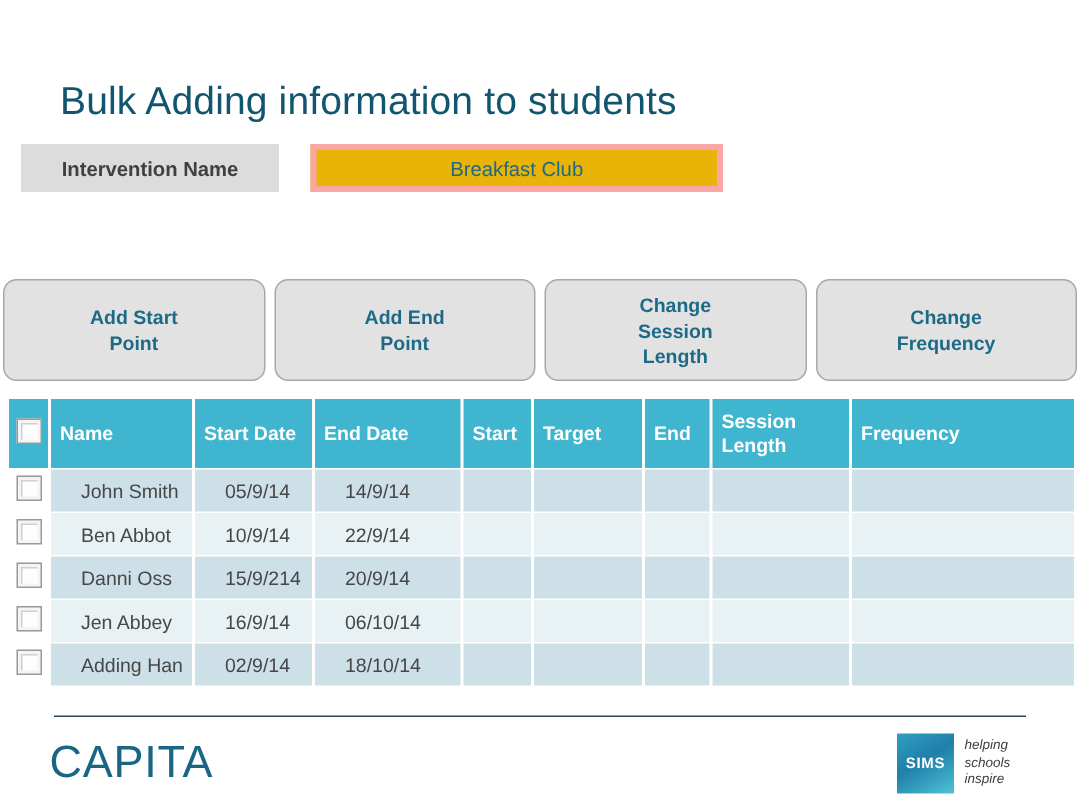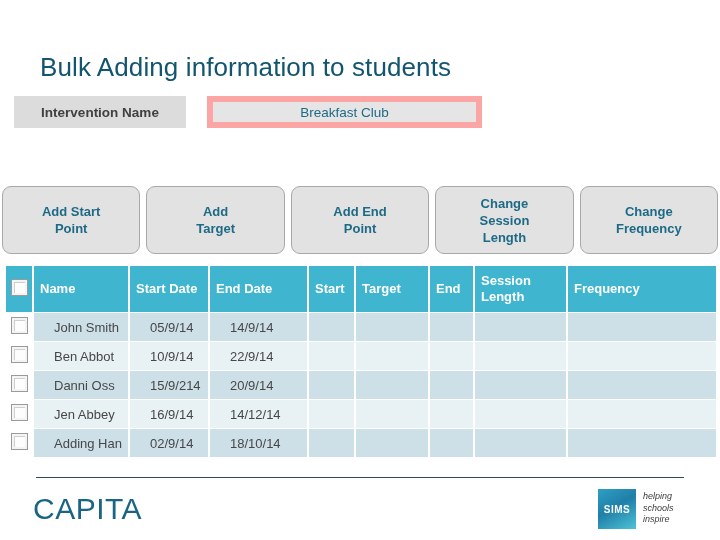--- a/index.html
+++ b/index.html
@@ -46,22 +46,22 @@
     font-weight: bold;
     display: flex;
     align-items: center;
     justify-content: center;
     box-sizing: border-box;
   }
   #intervention-gap { width: 21px; }
   #intervention-value {
     width: 275px;
     height: 32px;
-    background: #e5e5e5;
-    border: 6px solid #fca5a5;
+    background: #eab308;
+    border: 4px solid #fca5a5;
     color: #1d6a86;
     font-size: 13.5px;
     display: flex;
     align-items: center;
     justify-content: center;
     box-sizing: border-box;
   }
 
   
   #action-bar {
@@ -232,22 +232,20 @@
 
 <div id="intervention-row">
   <div id="intervention-label">Intervention Name</div>
   <div id="intervention-gap"></div>
   <div id="intervention-value">Breakfast Club</div>
 </div>
 
 <div id="action-bar">
     <div class="action-button">Add Start
 Point</div>
-    <div class="action-button">Add
-Target</div>
     <div class="action-button">Add End
 Point</div>
     <div class="action-button">Change
 Session
 Length</div>
     <div class="action-button">Change
 Frequency</div>
   </div>
 
 <table id="data-grid">
@@ -308,21 +306,21 @@
         <td></td>
         <td></td>
         <td></td>
         <td></td>
         <td></td>
       </tr>
       <tr class="row-even">
         <td class="check-col"><span class="checkbox"></span></td>
         <td>Jen Abbey</td>
         <td>16/9/14</td>
-        <td>14/12/14</td>
+        <td>06/10/14</td>
         <td></td>
         <td></td>
         <td></td>
         <td></td>
         <td></td>
       </tr>
       <tr class="row-odd">
         <td class="check-col"><span class="checkbox"></span></td>
         <td>Adding Han</td>
         <td>02/9/14</td>

